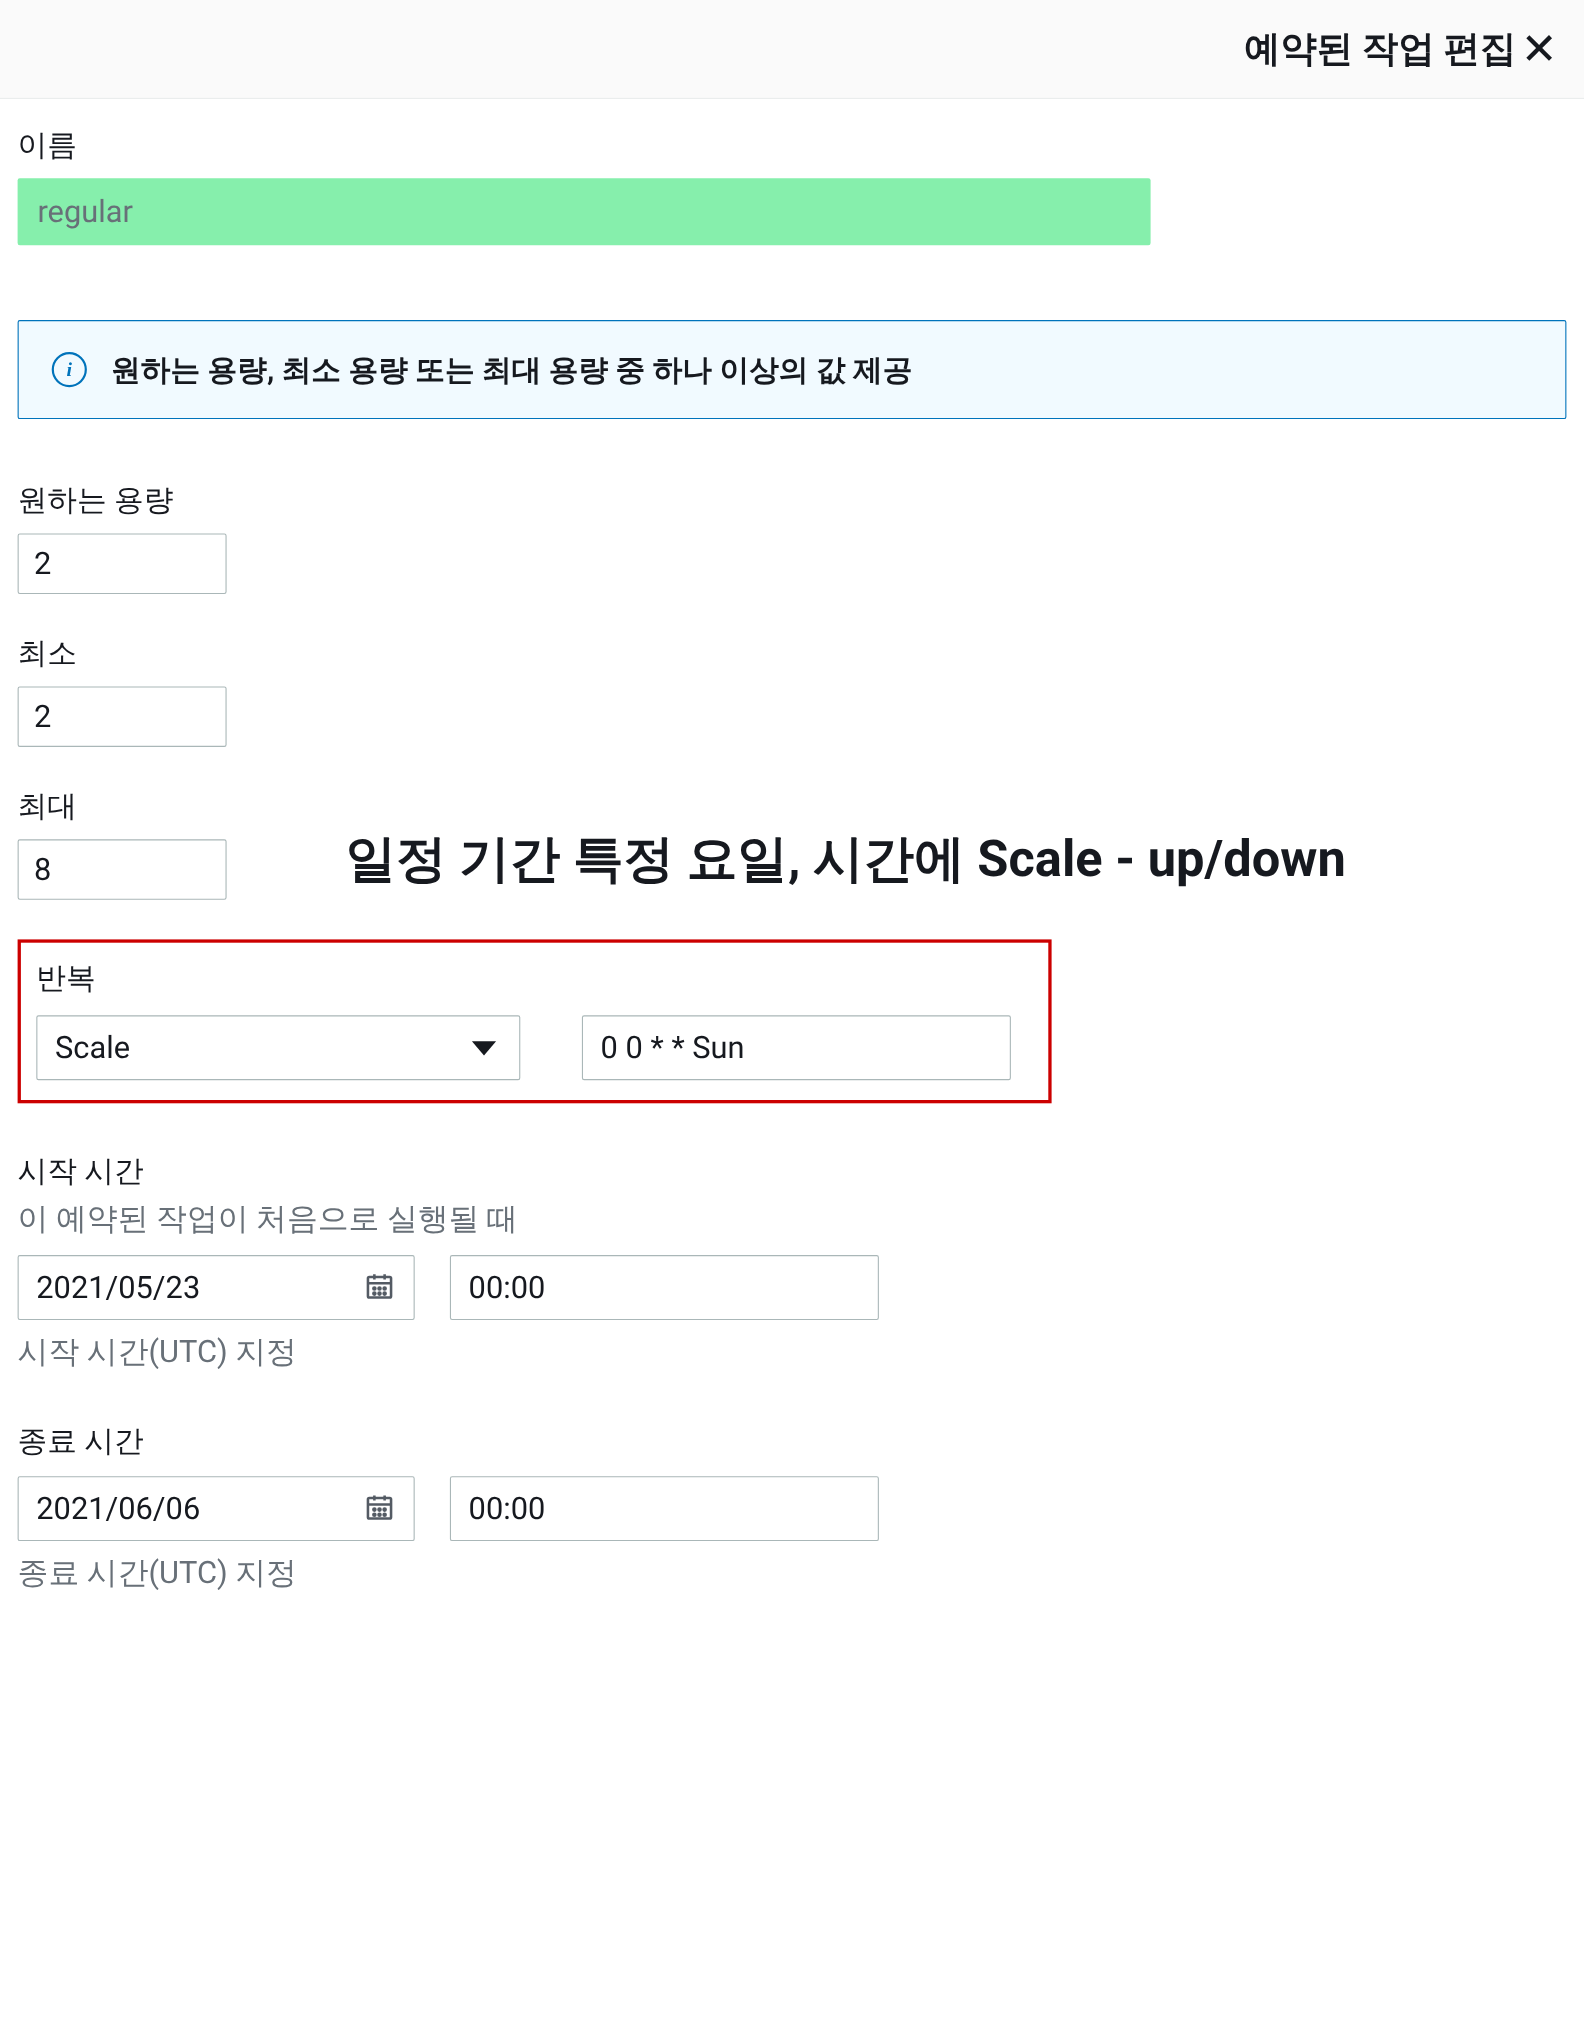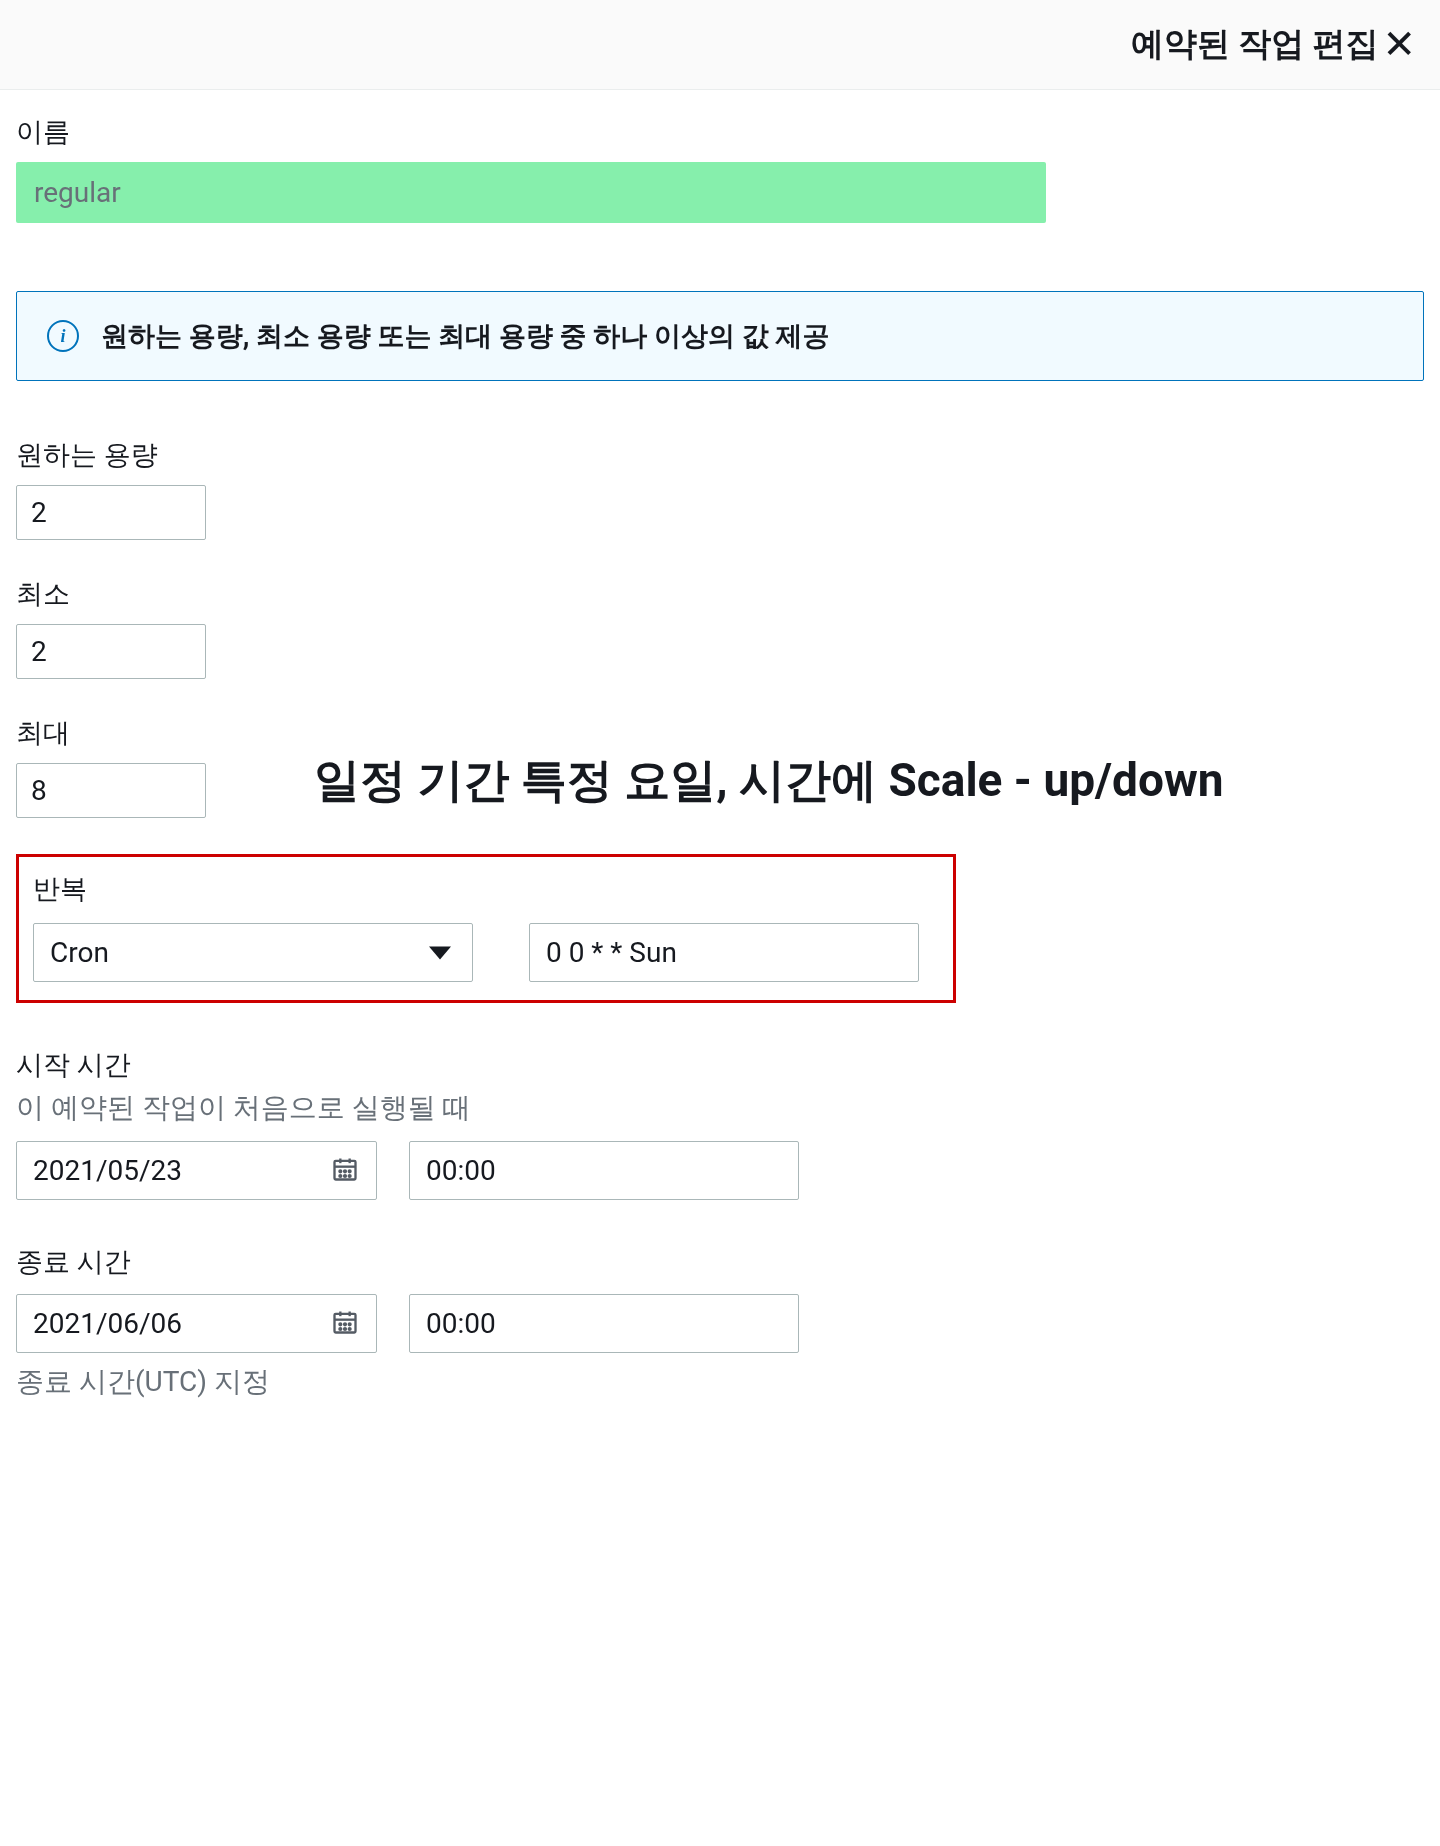--- a/index.html
+++ b/index.html
@@ -211,21 +211,21 @@
       <label class="field-label">최대</label>
       <input class="num-input" type="text" value="8" style="">
     </div>
     <div class="annotation">일정 기간 특정 요일, 시간에 Scale - up/down</div>
   </div>
 
   <div class="repeat-box">
     <label class="field-label" style="margin-bottom:16px;">반복</label>
     <div class="repeat-row">
       <div class="select-wrap">
-        <div class="select-display">Cron</div>
+        <div class="select-display">Scale</div>
         <div class="select-caret"></div>
       </div>
       <input class="cron-input" type="text" value="0 0 * * Sun" style="">
     </div>
   </div>
 
   <div class="time-section">
     <label class="field-label" style="margin-bottom:4px;">시작 시간</label>
     <div class="helper-text">이 예약된 작업이 처음으로 실행될 때</div>
     <div class="date-row">
@@ -241,20 +241,21 @@
             <circle cx="12" cy="14" r="0.8" fill="#545b64"></circle>
             <circle cx="16" cy="14" r="0.8" fill="#545b64"></circle>
             <circle cx="8" cy="18" r="0.8" fill="#545b64"></circle>
             <circle cx="12" cy="18" r="0.8" fill="#545b64"></circle>
             <circle cx="16" cy="18" r="0.8" fill="#545b64"></circle>
           </svg>
         </span>
       </div>
       <input class="time-input" type="text" value="00:00" style="">
     </div>
+    <div class="helper-text" style="margin-top:10px;">시작 시간(UTC) 지정</div>
   </div>
 
   <div class="time-section">
     <label class="field-label" style="margin-bottom:4px;">종료 시간</label>
     <div class="date-row">
       <div class="date-input-wrap">
         <input class="date-input" type="text" value="2021/06/06" style="">
         <span class="cal-icon">
           <svg width="28" height="28" viewBox="0 0 24 24" fill="none" stroke="#545b64" stroke-width="2">
             <rect x="3" y="5" width="18" height="16" rx="1"></rect>

